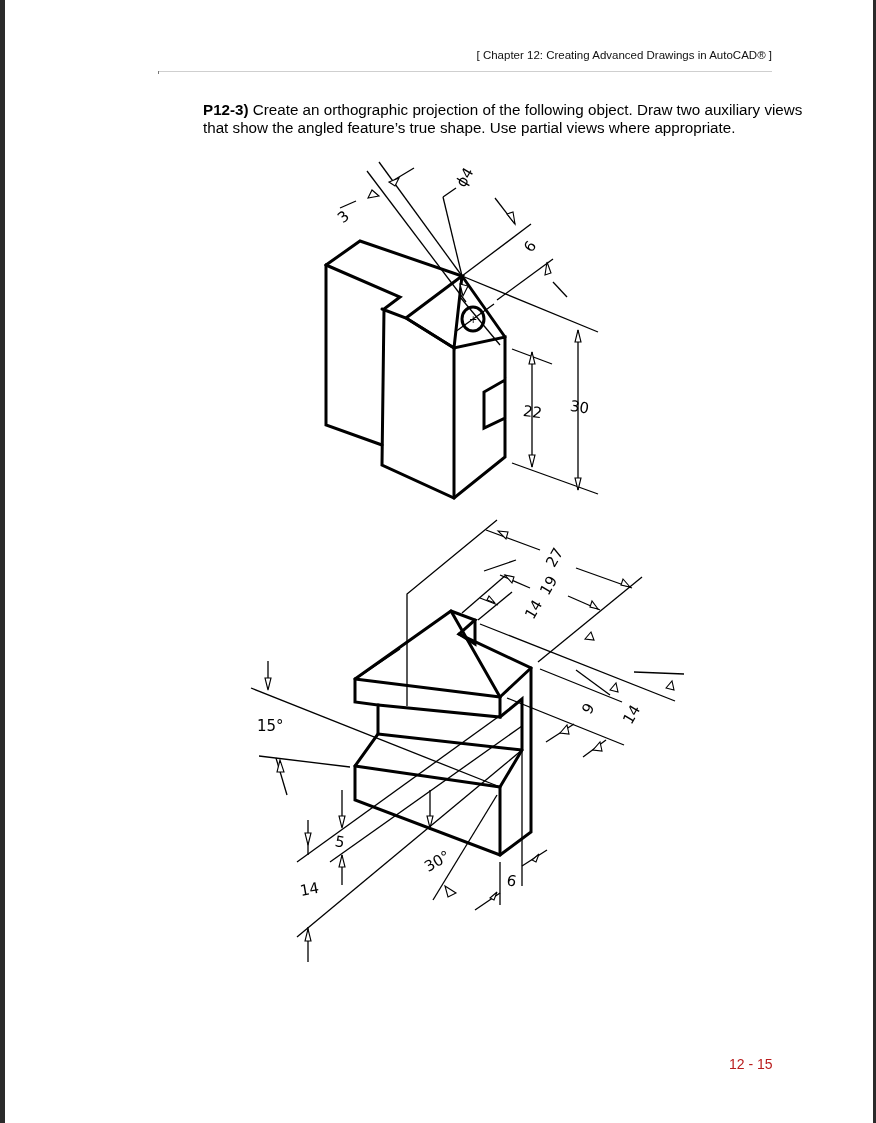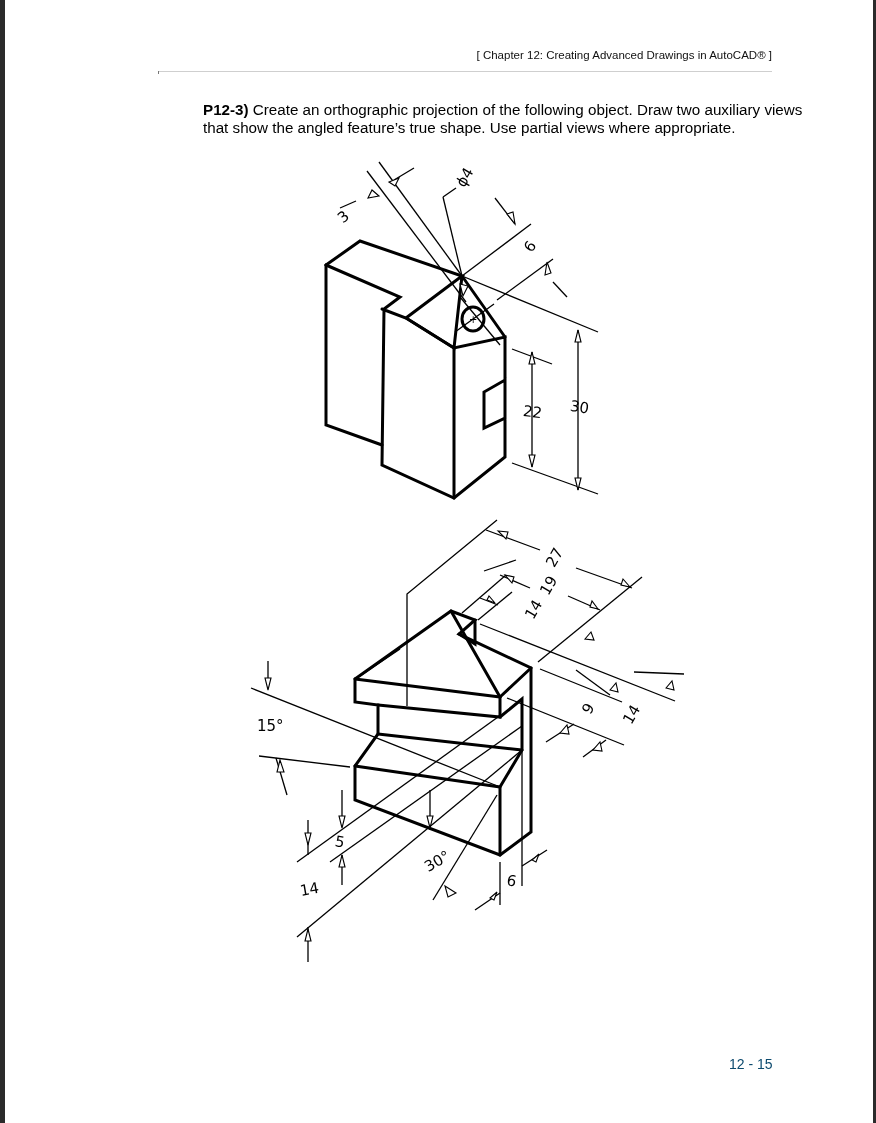--- a/index.html
+++ b/index.html
@@ -17,21 +17,21 @@
   .header-rule {
     position: absolute; top: 71px; left: 158px; width: 614px; height: 1px; background: #cfcfcf;
   }
   .header-tick { position: absolute; top: 71px; left: 158px; width: 1px; height: 3px; background: #777; }
   .problem {
     position: absolute; top: 101px; left: 159px; width: 620px;
     font-size: 15.2px; line-height: 18px; color: #000; margin-left: 44px;
   }
   .problem b { font-weight: bold; }
   .page-number {
-    position: absolute; top: 1056px; left: 729px; font-size: 14px; color: #0c4a6e;
+    position: absolute; top: 1056px; left: 729px; font-size: 14px; color: #b91c1c;
   }
   svg.drawing { position: absolute; left: 0; top: 0; }
   .ol { stroke: #000; stroke-width: 3; fill: none; stroke-linejoin: miter; stroke-linecap: round; }
   .thin { stroke: #000; stroke-width: 1.3; fill: none; }
   .arrow { stroke: #000; stroke-width: 1.1; fill: #fff; }
   .dim { font-family: "DejaVu Sans", sans-serif; font-size: 15px; fill: #000; }
 </style>
 </head>
 <body>
 

